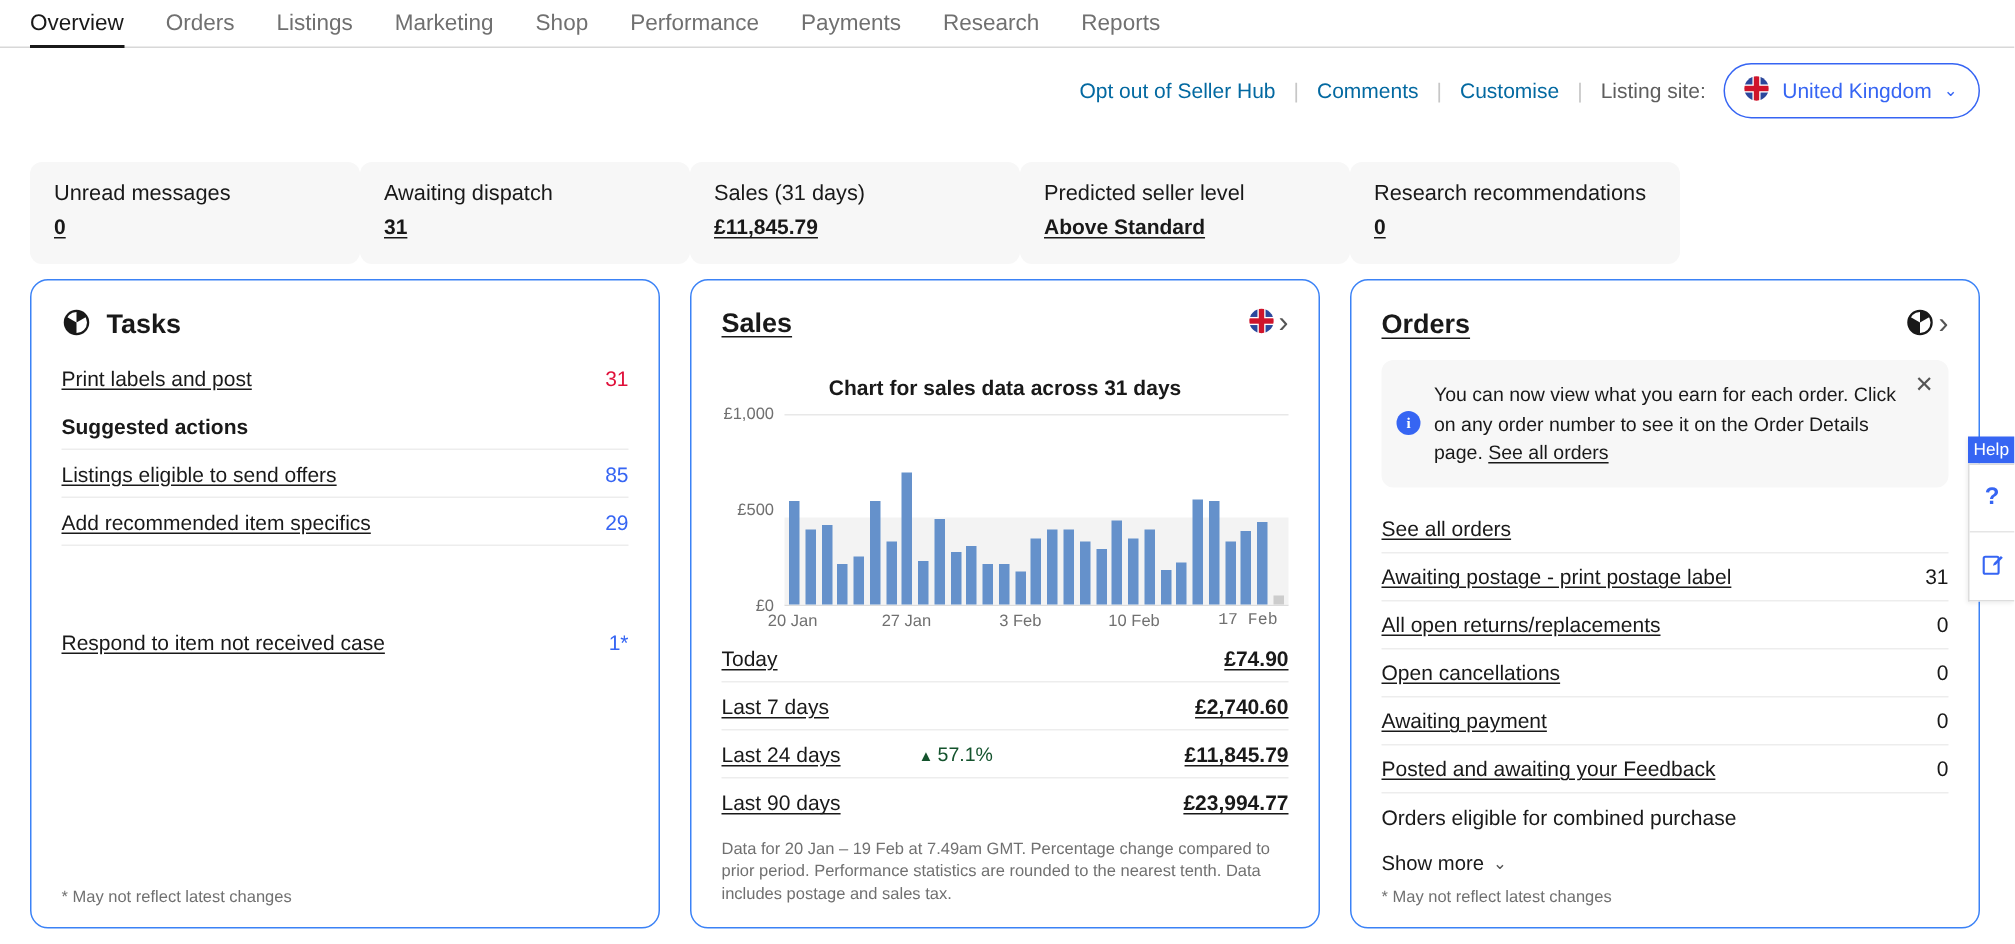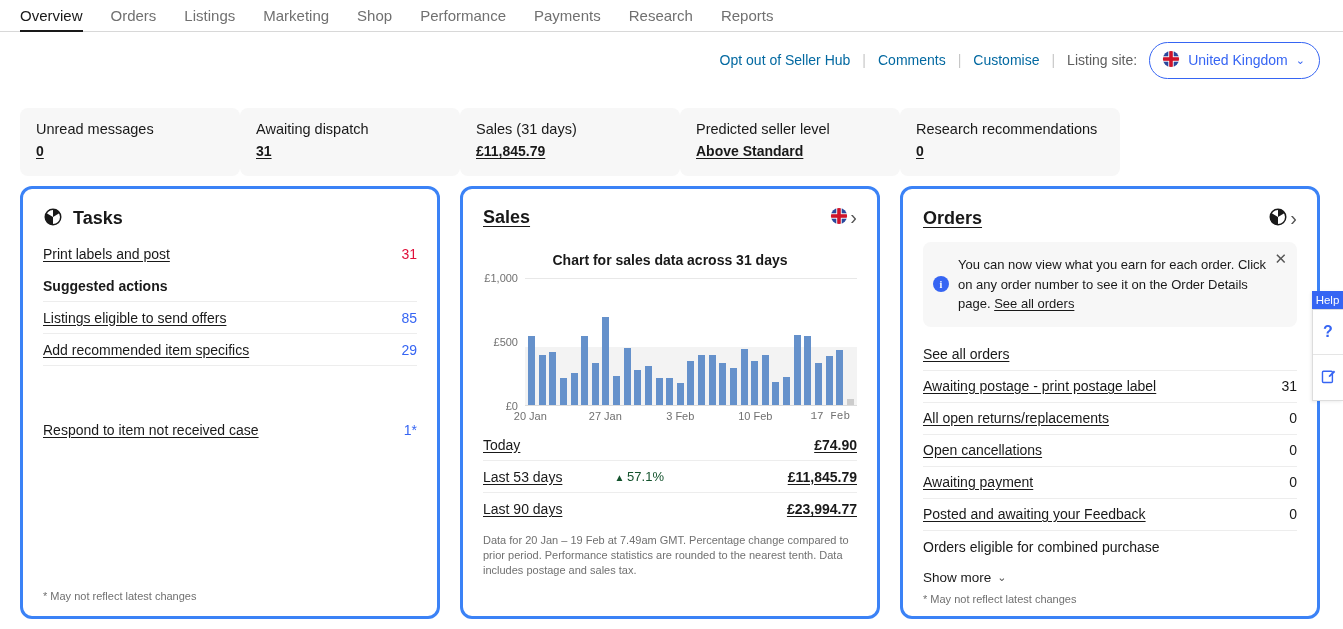--- a/index.html
+++ b/index.html
@@ -24,21 +24,21 @@
                border:1px solid #3665f3; border-radius:20px; padding:7px 14px 7px 12px;
                color:#3665f3; font-size:14px; font-family:inherit; cursor:pointer; }
   .site-pill .chev { font-size:11px; color:#3665f3; }
   
   .stats { display:flex; padding:20px 20px 0 20px; }
   .stat-card { width:220px; height:68px; background:#f7f7f7; border-radius:8px; padding:13px 16px; }
   .stat-label { font-size:14.5px; color:#191919; margin-bottom:6px; white-space:nowrap; }
   .stat-value { font-weight:700; text-decoration:underline; text-underline-offset:2px; cursor:pointer; }
   
   .panels { display:flex; gap:20px; padding:10px 20px 0 20px; }
-  .panel { width:420px; height:433px; background:#fff; border:3px solid #3b82f6;
+  .panel { width:420px; height:433px; background:#fff; border:1px solid #3b82f6;
            border-radius:12px; padding:18px 20px 14px 20px; display:flex; flex-direction:column; }
   .panel-header { display:flex; align-items:center; justify-content:space-between; margin-bottom:8px; }
   .panel-title { font-size:18px; font-weight:700; margin:0; }
   .panel-title.link { text-decoration:underline; text-underline-offset:3px; cursor:pointer; }
   .hdr-left { display:flex; align-items:center; gap:10px; }
   .hdr-right { display:flex; align-items:center; gap:2px; cursor:pointer; }
   .hdr-chev { font-size:20px; color:#555; line-height:1; margin-top:-2px; }
   .row { display:flex; align-items:center; justify-content:space-between;
          min-height:32px; font-size:14px; border-bottom:1px solid #ededed; }
   .ulink { text-decoration:underline; text-underline-offset:2px; color:#191919; cursor:pointer; }
@@ -261,21 +261,25 @@
         <span style="left: 46.7742%;">3 Feb</span>
         <span style="left: 69.3548%;">10 Feb</span>
         <span style="left: 91.9355%; font-family: Liberation Mono, monospace;">17 Feb</span>
       </div>
     <div id="sales-rows" style="margin-top:6px;">
         <div class="row">
           <span class="ulink">Today</span>
           <span class="val-bold">£74.90</span>
         </div>
         <div class="row">
-          <span class="ulink">Last 53 days</span>
+          <span class="ulink">Last 7 days</span>
+          <span class="val-bold">£2,740.60</span>
+        </div>
+        <div class="row">
+          <span class="ulink">Last 24 days</span>
           <span class="change"><span class="tri">▲ </span><span>57.1%</span></span>
           <span class="val-bold">£11,845.79</span>
         </div>
         <div class="row">
           <span class="ulink">Last 90 days</span>
           <span class="val-bold">£23,994.77</span>
         </div>
       </div>
     <div class="sales-footnote">Data for 20 Jan – 19 Feb at 7.49am GMT. Percentage change compared to prior period. Performance statistics are rounded to the nearest tenth. Data includes postage and sales tax.</div>
   </section>

